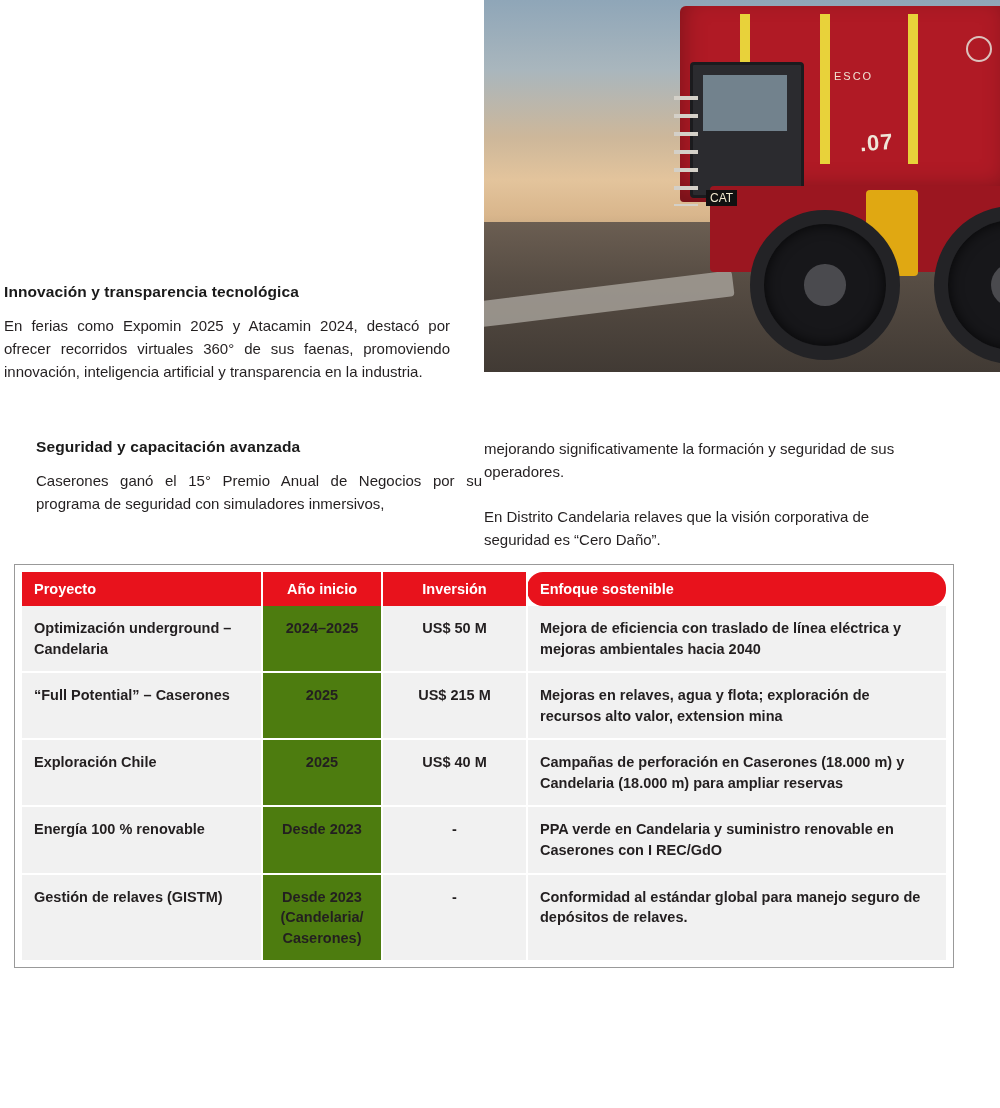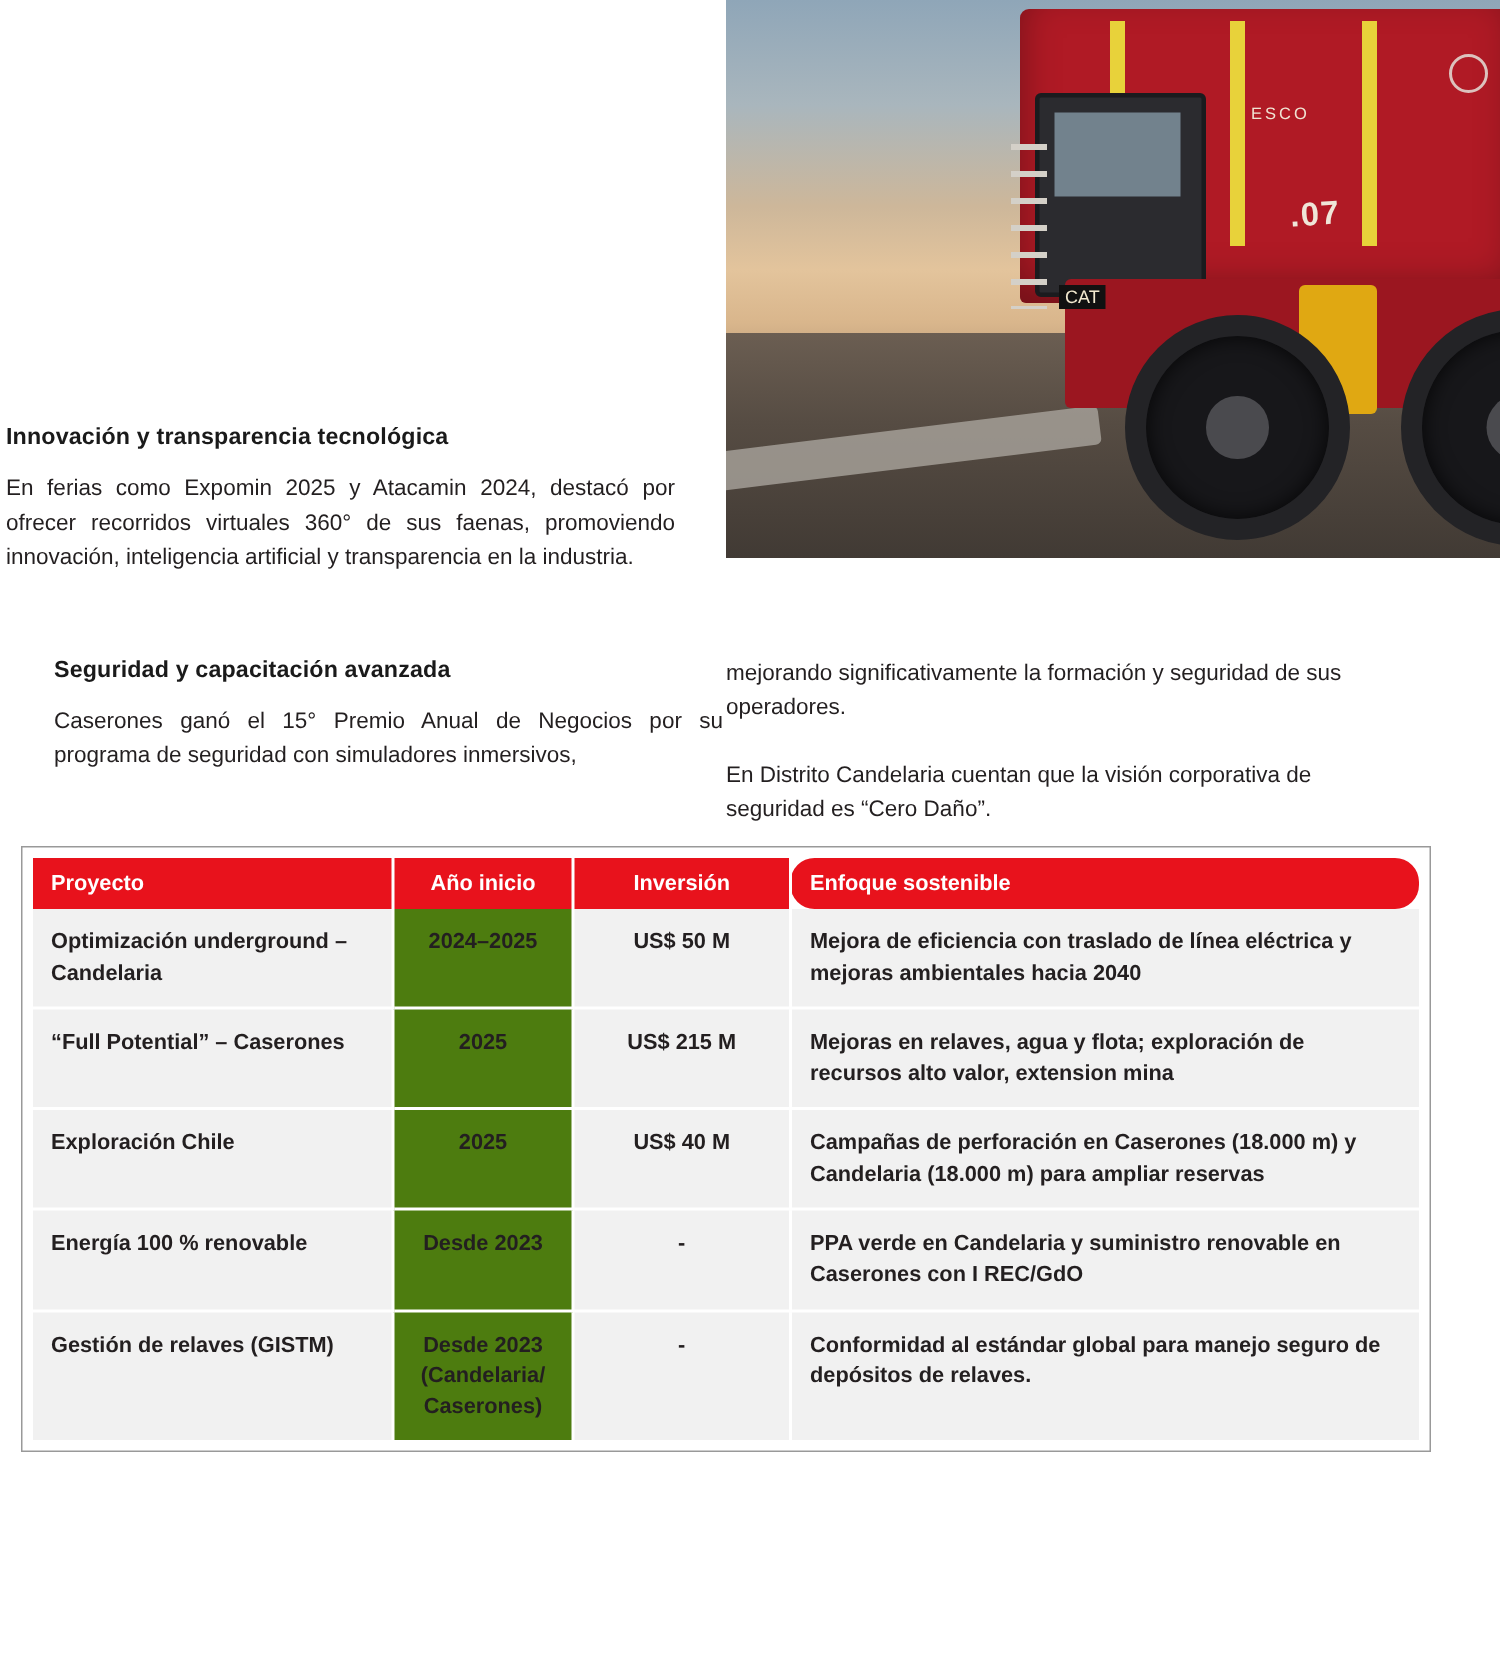--- a/index.html
+++ b/index.html
@@ -326,21 +326,21 @@
         </div>
       <div class="wheel w2">
           <div class="hub"></div>
         </div>
 
       <div class="logo-dot"></div>
     </div>
 
     <div class="right-text">
       <p class="body">mejorando significativamente la formación y seguridad de sus operadores.</p>
-      <p class="body last">En Distrito Candelaria cuentan que la visión corporativa de seguridad es “Cero Daño”.</p>
+      <p class="body last">En Distrito Candelaria relaves que la visión corporativa de seguridad es “Cero Daño”.</p>
     </div>
 
   </div>
 
 </div>
 
 <div class="table-wrap">
   <table>
     <colgroup>
       <col class="col1">

